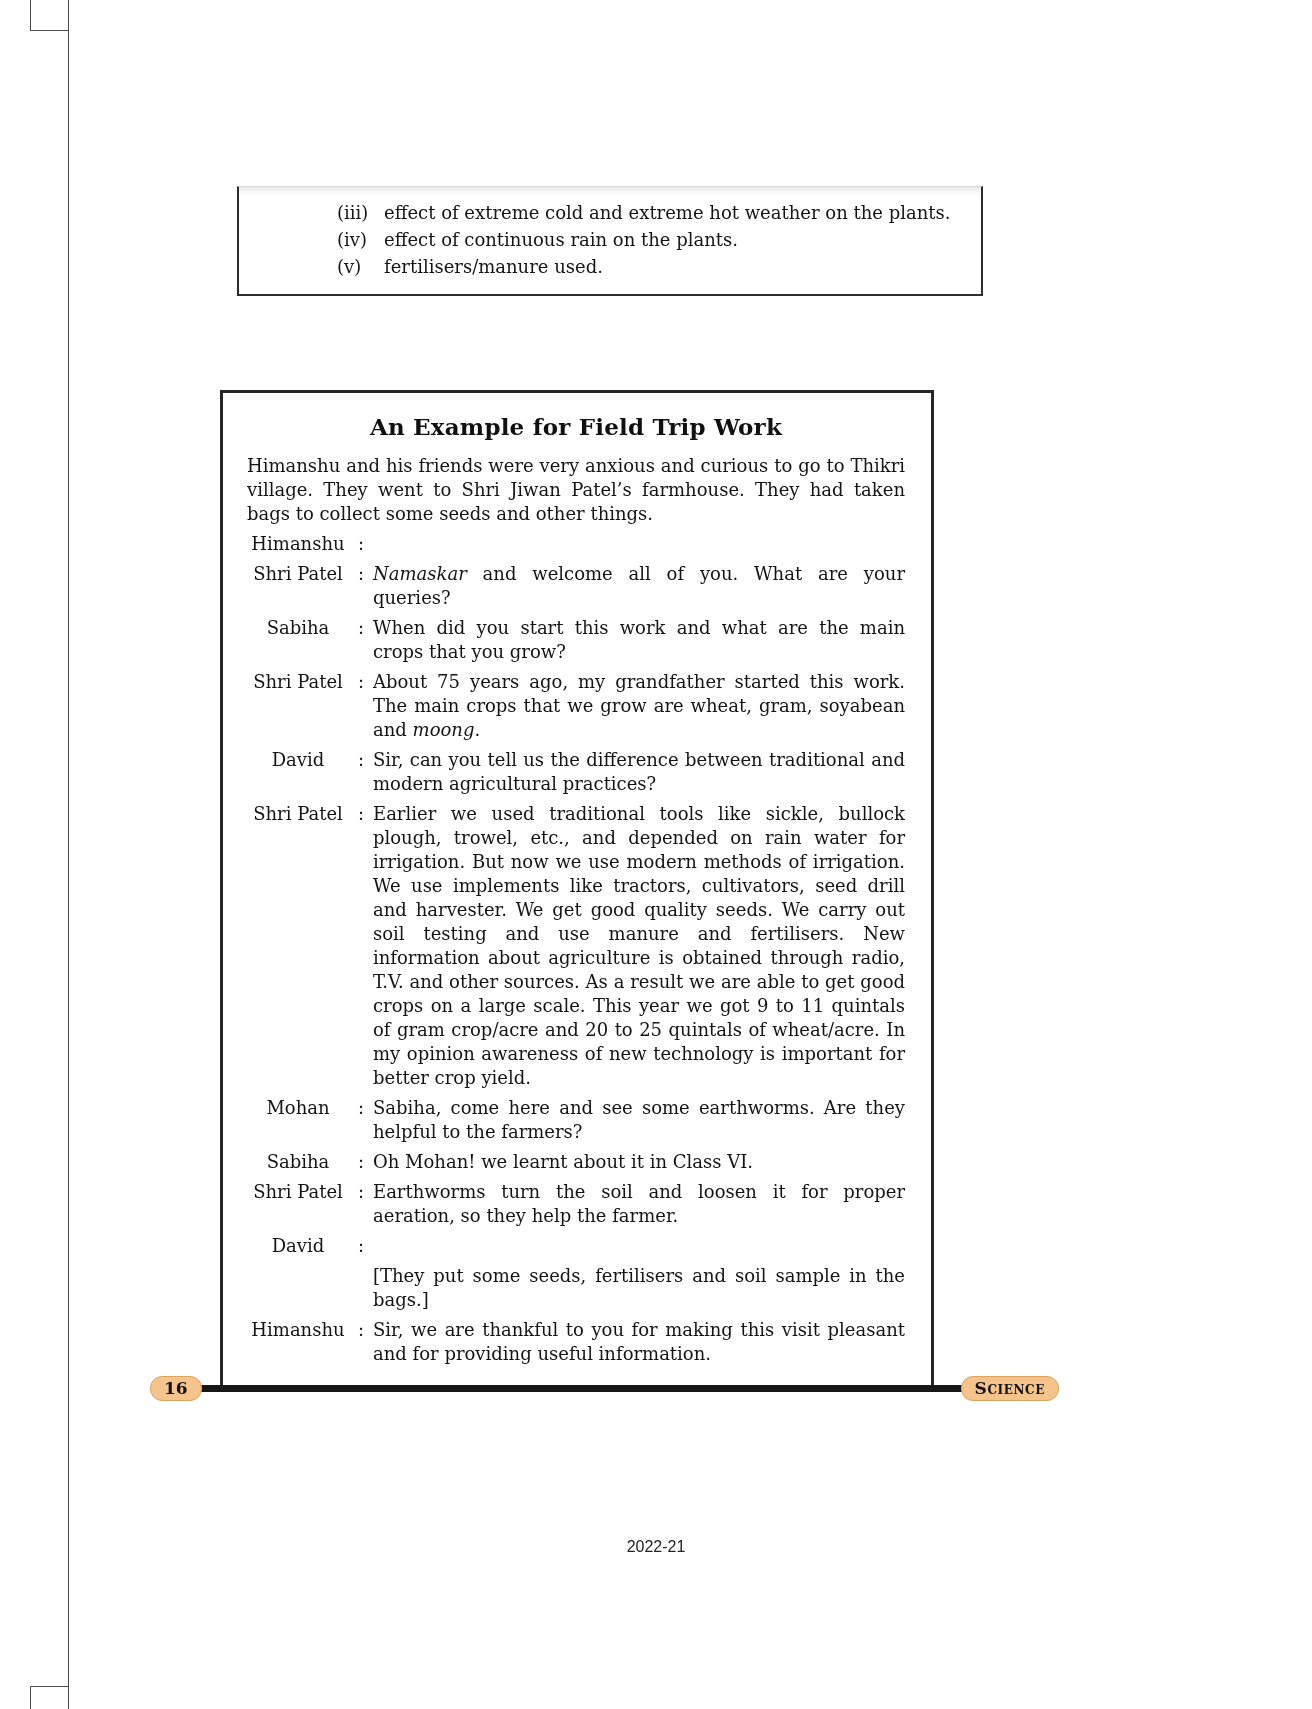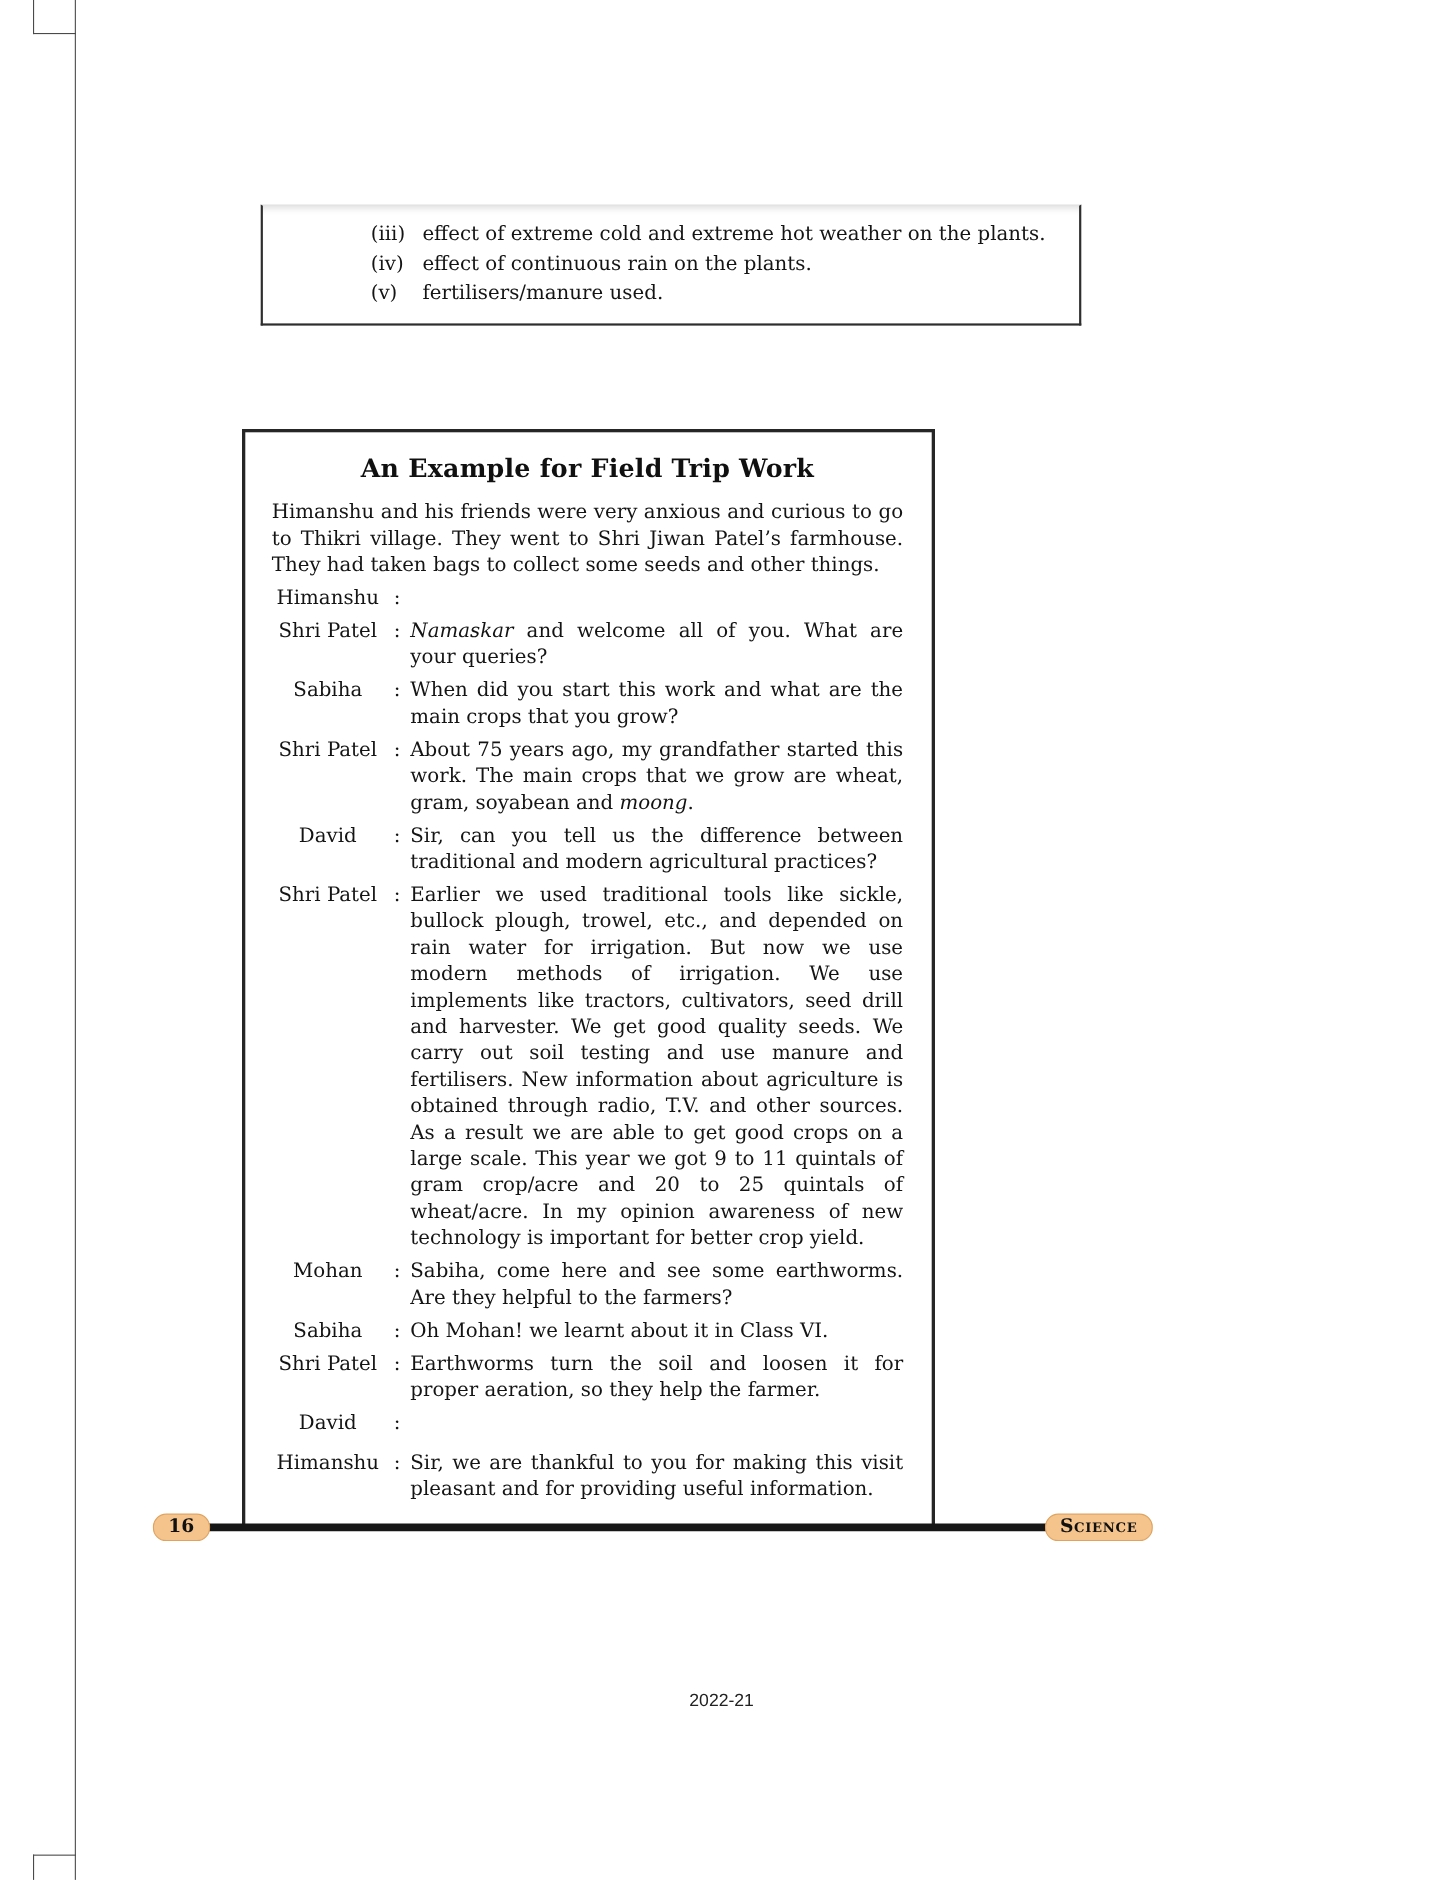--- a/index.html
+++ b/index.html
@@ -26,40 +26,40 @@
     border-top: 1px solid #d8d8d8;
     box-shadow: inset 0 7px 7px -5px rgba(0,0,0,0.14);
     padding-top: 12px;
   }
   .cont-row { display: flex; padding-left: 98px; padding-right: 24px; font-size: 18px; line-height: 27px; }
   .cont-label { width: 47px; flex: none; }
   .cont-text { flex: 1; }
 
   
   .example-box {
-    position: absolute; left: 220px; top: 390px; width: 630px; min-height: 895px;
+    position: absolute; left: 220px; top: 390px; width: 714px; min-height: 895px;
     border: 3px solid #262626;
     padding: 16px 26px 22px 24px;
     background: #ffffff;
   }
   .box-title {
     text-align: center; font-size: 23px; font-weight: bold;
     margin: 4px 0 14px 0; letter-spacing: 0.2px; color: #101010;
   }
   .intro { font-size: 18px; line-height: 24px; text-align: justify; margin-bottom: 4px; }
 
   .dlg-row { display: grid; grid-template-columns: 102px 24px 1fr; margin-top: 6px; }
   .dlg-speaker { text-align: center; font-size: 18px; line-height: 24px; white-space: nowrap; }
   .dlg-colon { text-align: center; font-size: 18px; line-height: 24px; }
   .dlg-text { font-size: 18px; line-height: 24px; text-align: justify; }
   .dlg-text i { font-style: italic; }
 
   
   .footer {
-    position: absolute; left: 139px; top: 1376px; width: 909px;
+    position: absolute; left: 150px; top: 1376px; width: 909px;
     display: flex; align-items: center;
   }
   .footer-bar {
     flex: 1; height: 7px; border-radius: 4px;
     background: var(--rule-color, #161616);
     margin: 0 -10px; z-index: 0;
   }
   .badge {
     position: relative; z-index: 1;
     background: var(--badge-bg, #f4c48c);
@@ -151,20 +151,21 @@
           <span class="dlg-colon">:</span>
           <span class="dlg-text"><span>Earthworms turn the soil and loosen it for proper aeration, so they help the farmer.</span></span>
         </div>
         <div class="dlg-row">
           <span class="dlg-speaker">David</span>
           <span class="dlg-colon">:</span>
         </div>
         <div class="dlg-row">
           <span class="dlg-speaker"></span>
           <span class="dlg-colon"></span>
+          <span class="dlg-text"><span>[They put some seeds, fertilisers and soil sample in the bags.]</span></span>
         </div>
         <div class="dlg-row">
           <span class="dlg-speaker">Himanshu</span>
           <span class="dlg-colon">:</span>
           <span class="dlg-text"><span>Sir, we are thankful to you for making this visit pleasant and for providing useful information.</span></span>
         </div>
       </div>
   </div>
 
   <div class="footer">

